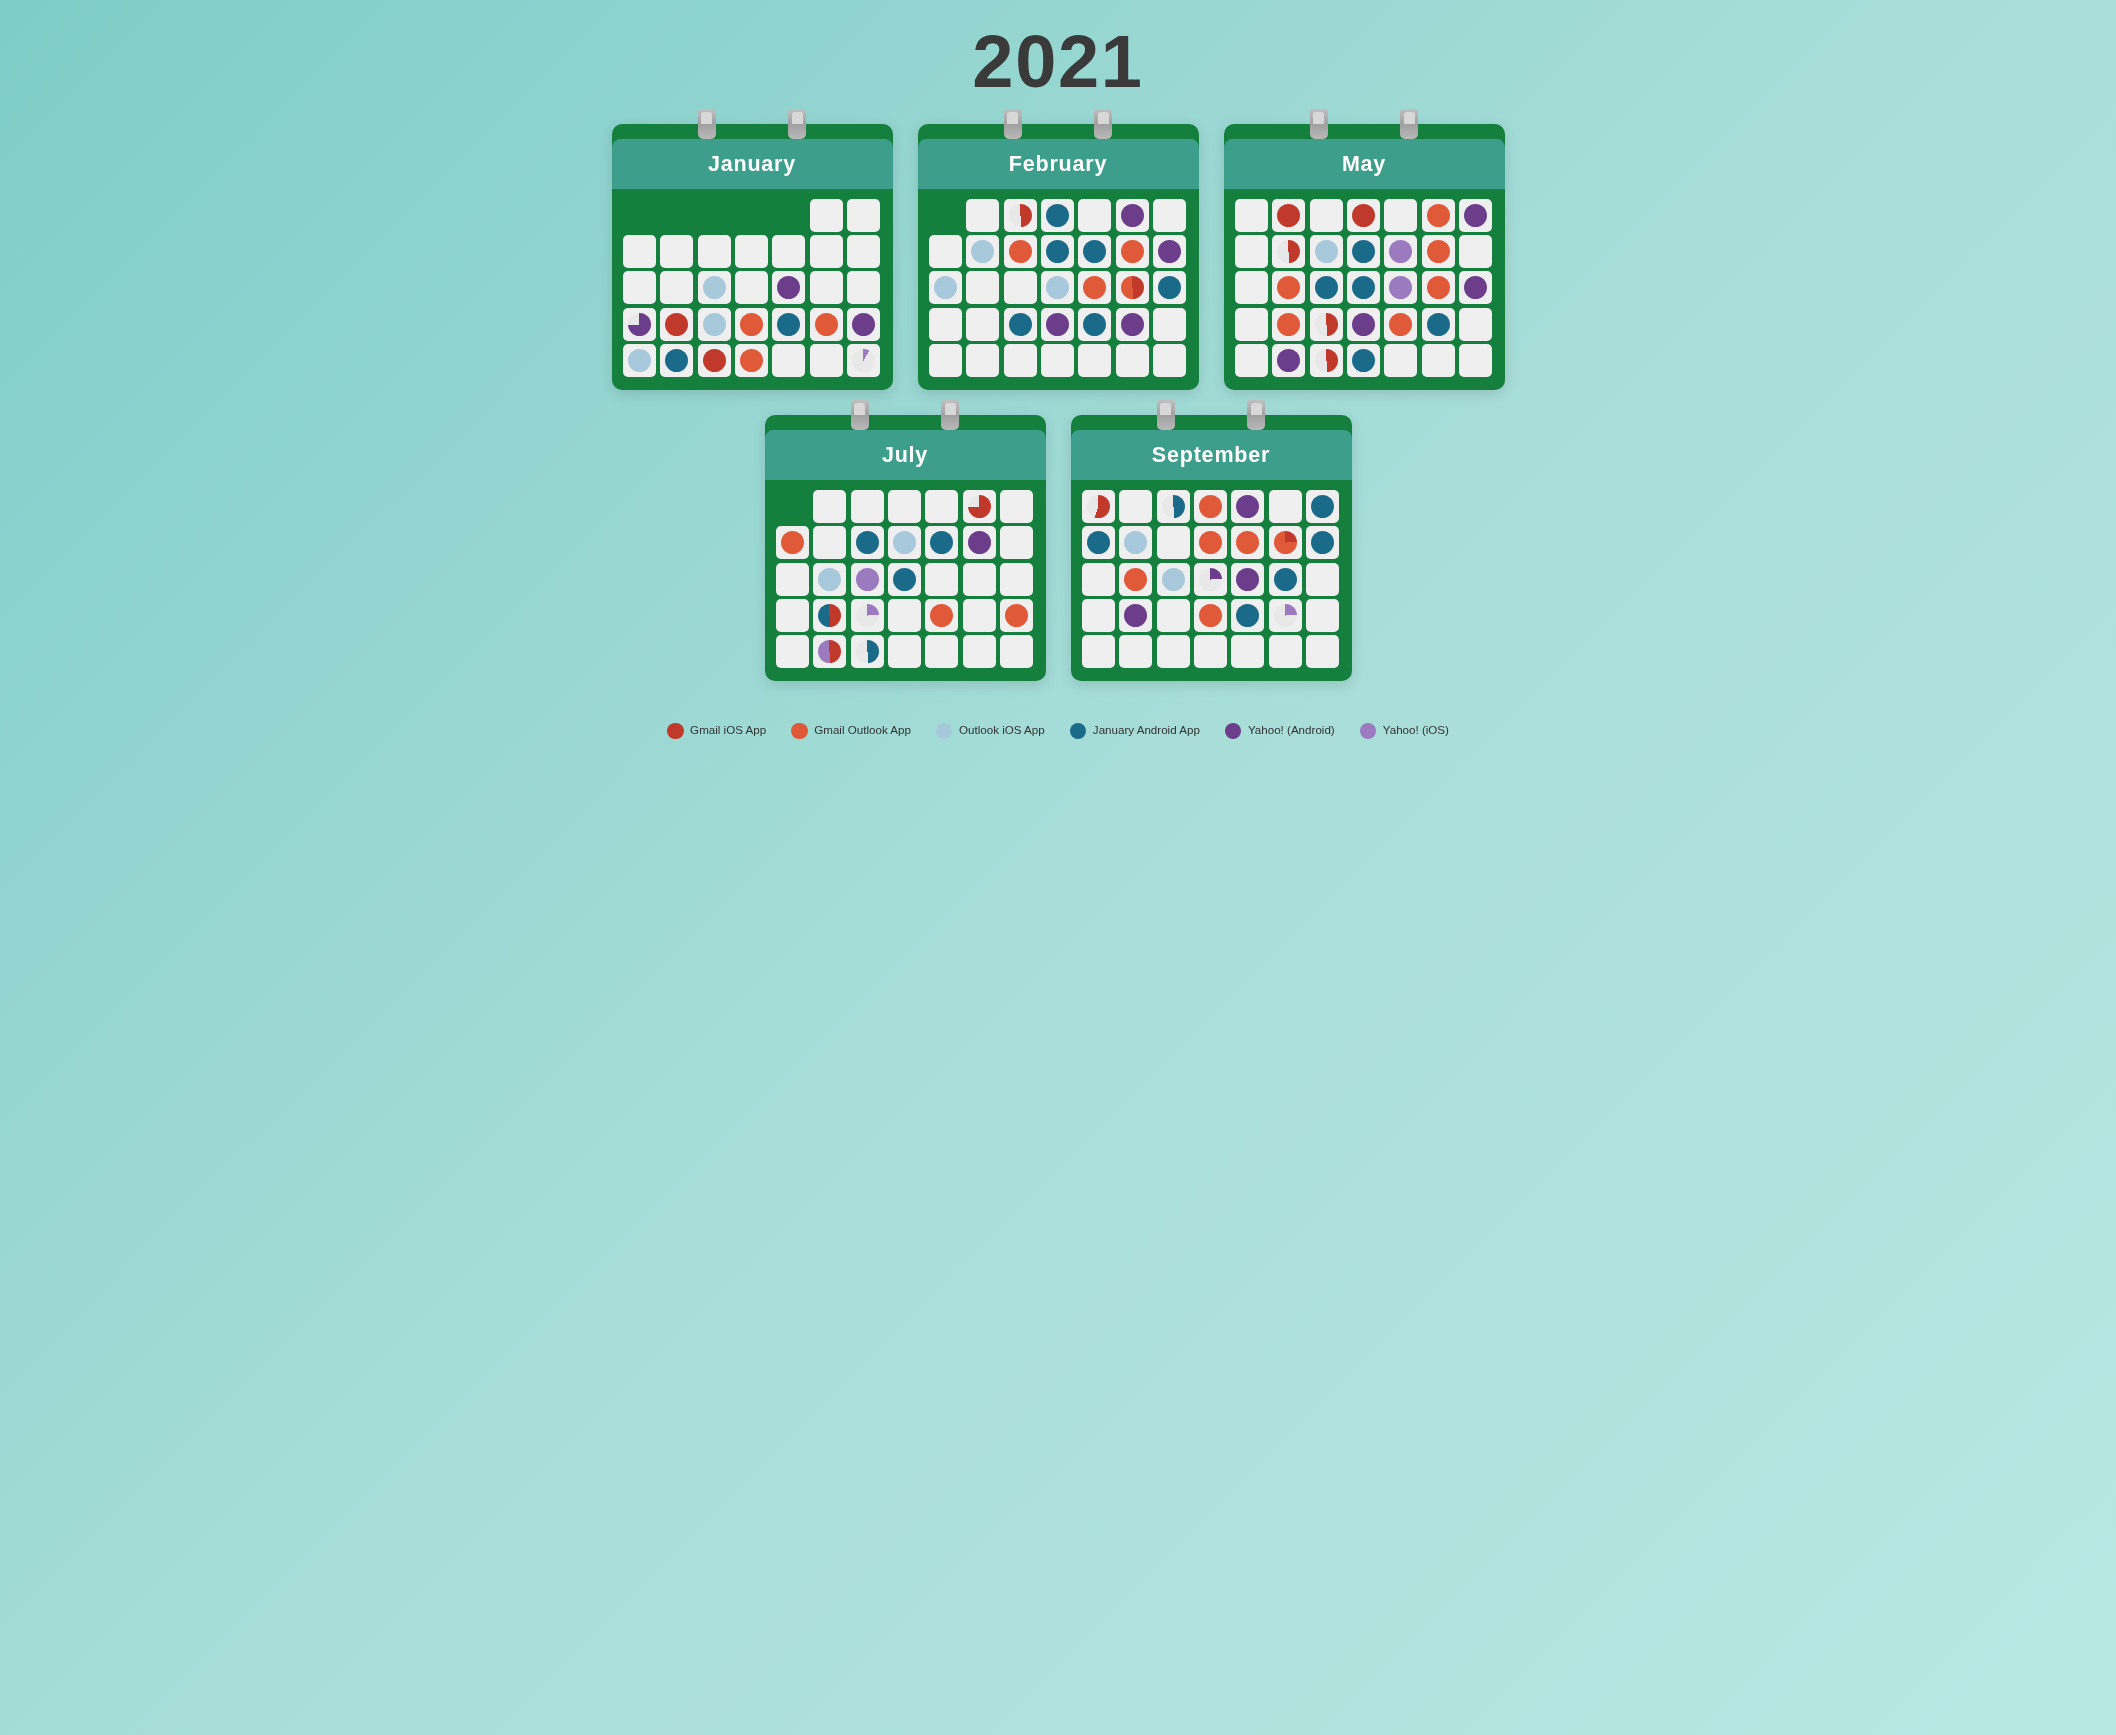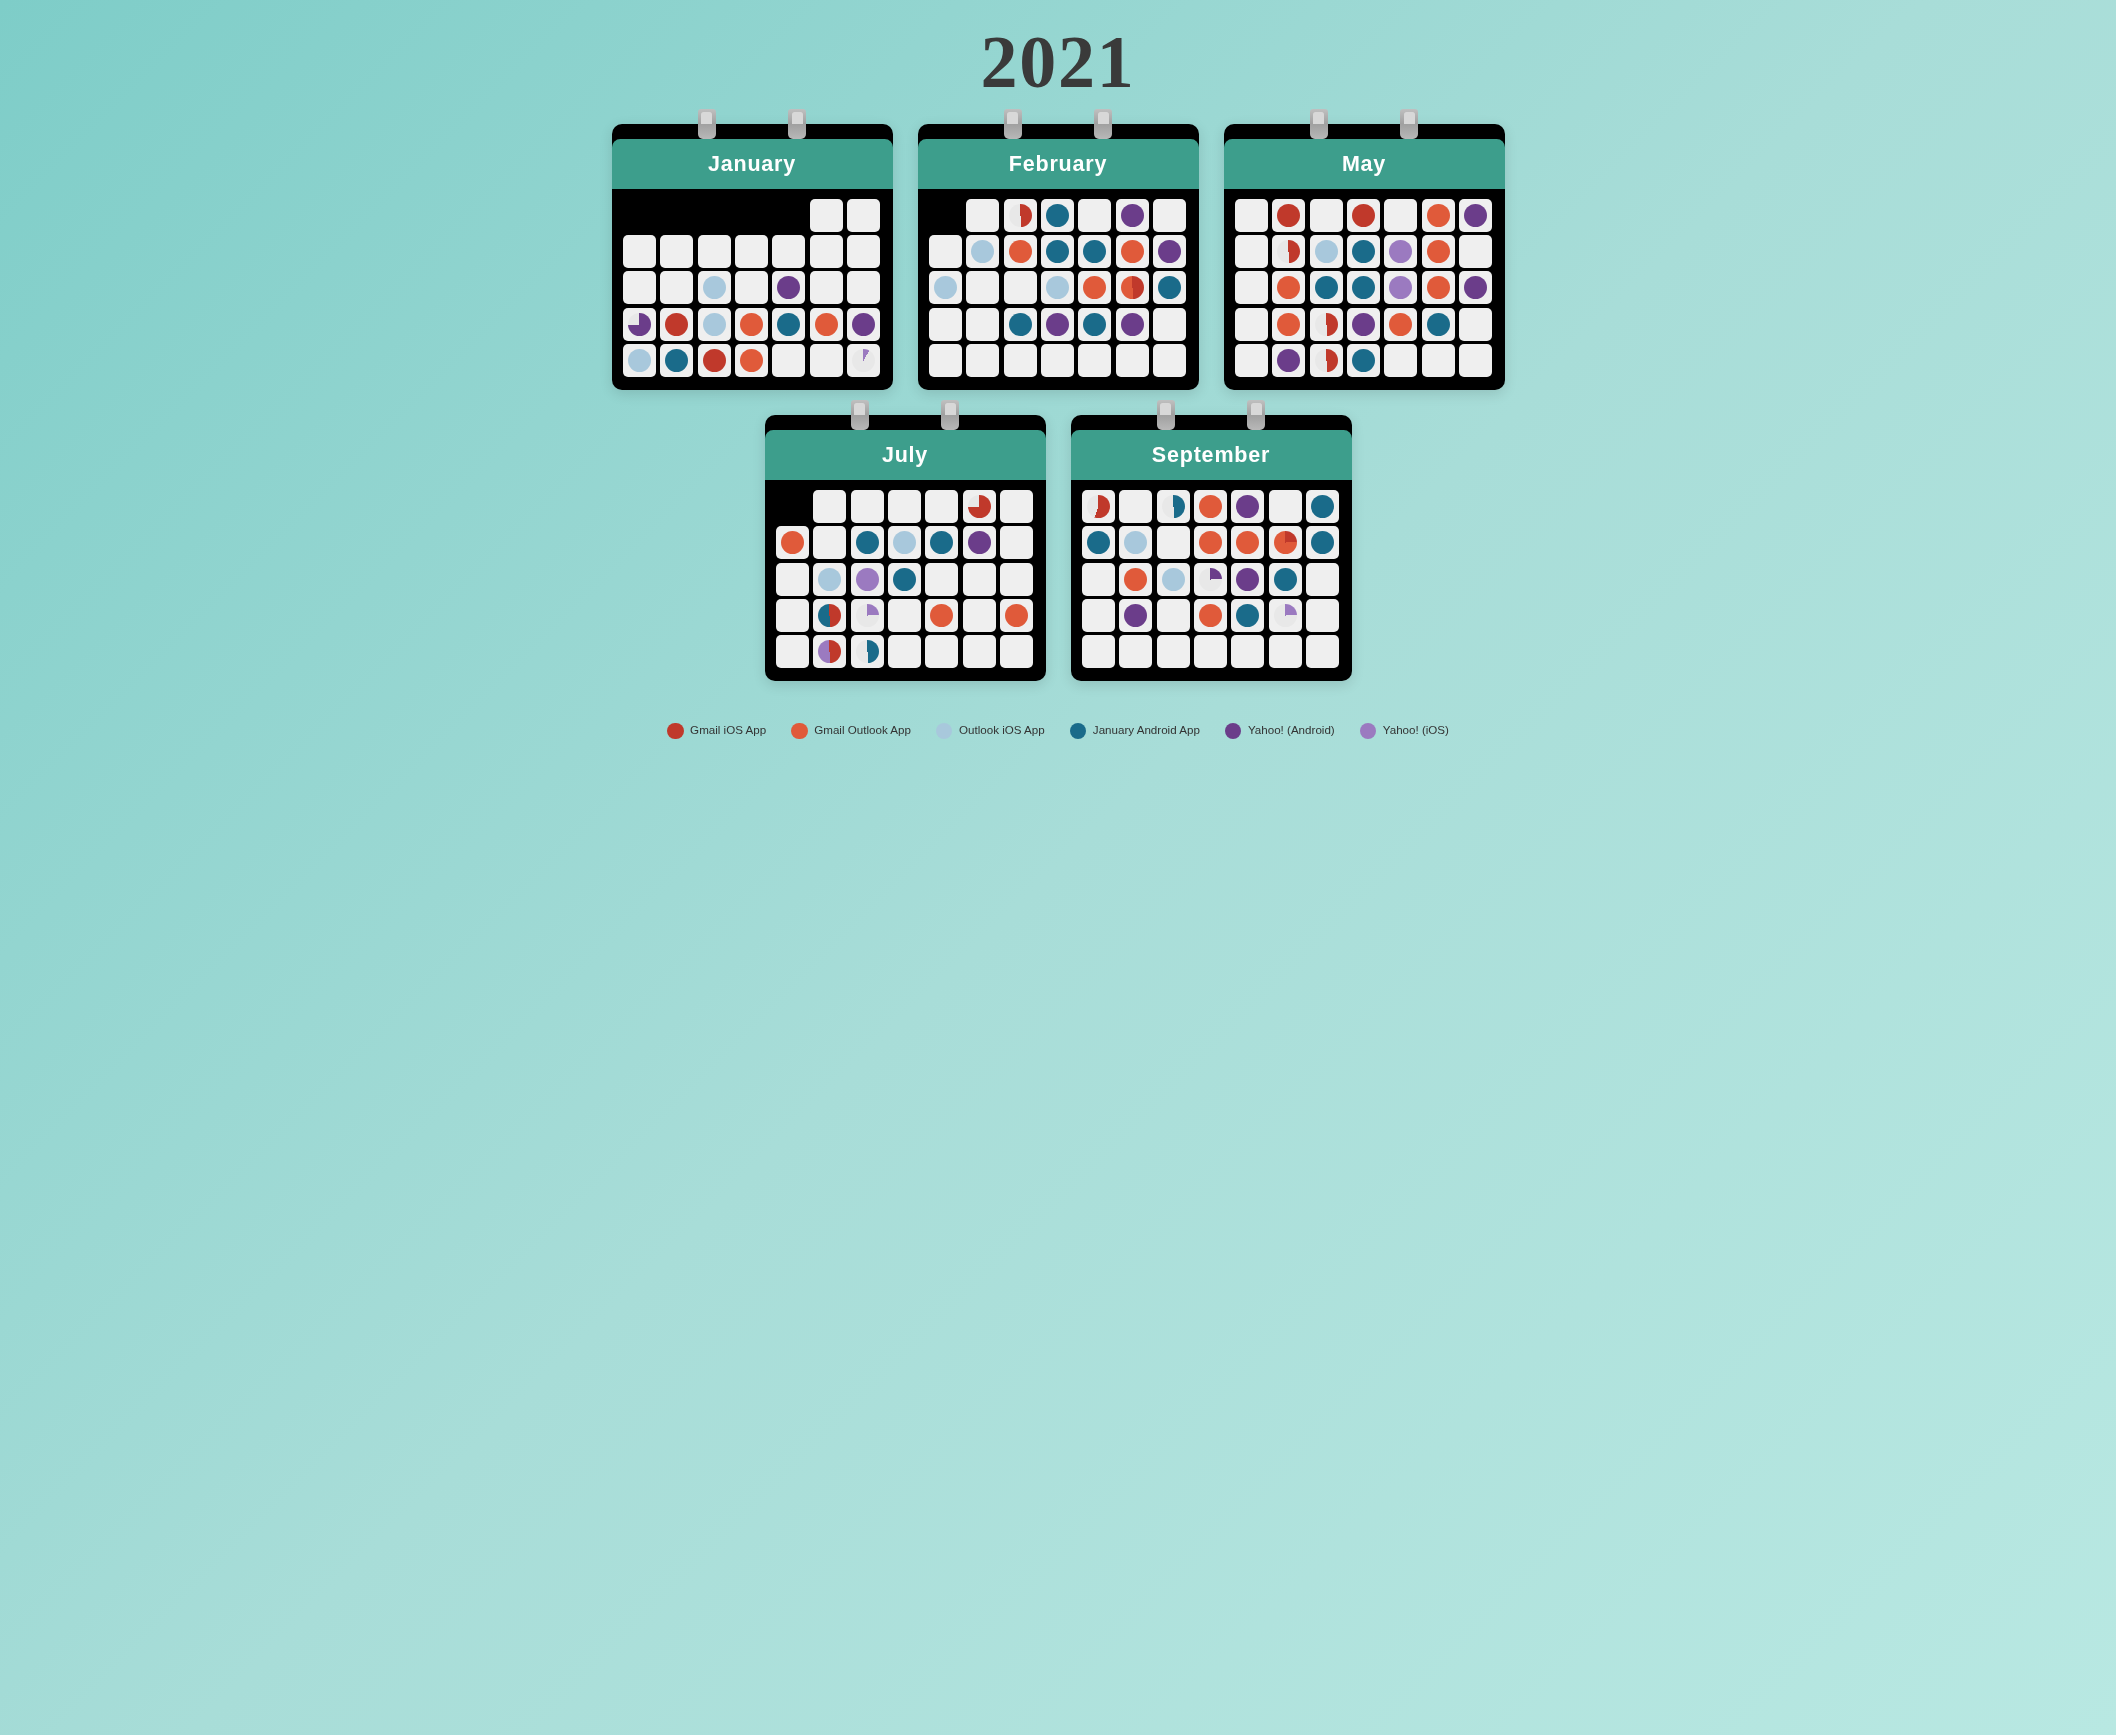--- a/index.html
+++ b/index.html
@@ -14,39 +14,38 @@
       padding: 25px 16.5px 33px;
     }
 
     .year-title {
       font-size: 74px;
       font-weight: 900;
       color: #3a3a3a;
       letter-spacing: 1.7px;
       margin-bottom: 25px;
       line-height: 1;
-      font-family: Liberation Serif, serif;
     }
 
     .calendars-top {
       display: flex;
       gap: 25px;
       margin-bottom: 25px;
       justify-content: center;
     }
 
     .calendars-bottom {
       display: flex;
       gap: 25px;
       justify-content: center;
       margin-bottom: 33px;
     }
 
     .calendar {
-      background: #000000;
+      background: #15803d;
       border-radius: 10px;
       overflow: visible;
       width: 281px;
       box-shadow: 0 3.3px 12.4px rgba(0,0,0,0.12);
       position: relative;
     }
 
     .calendar-clips {
       display: flex;
       justify-content: space-around;

